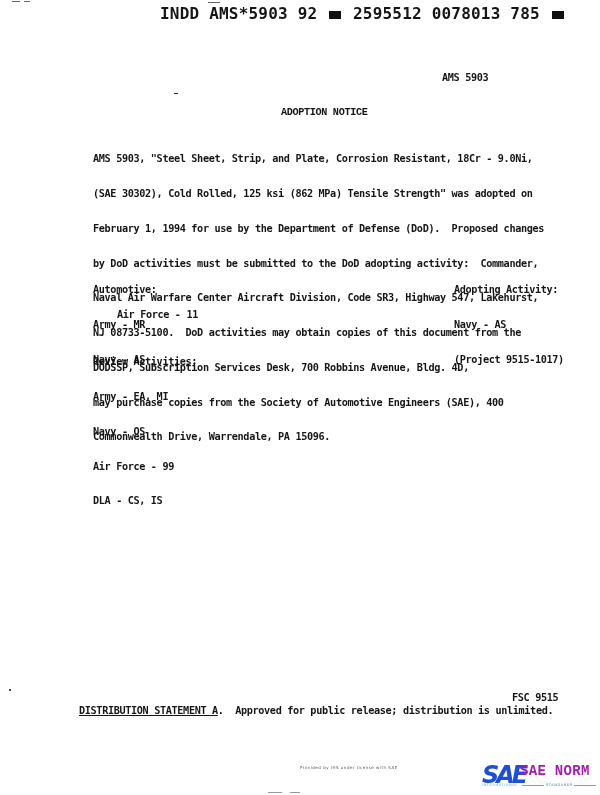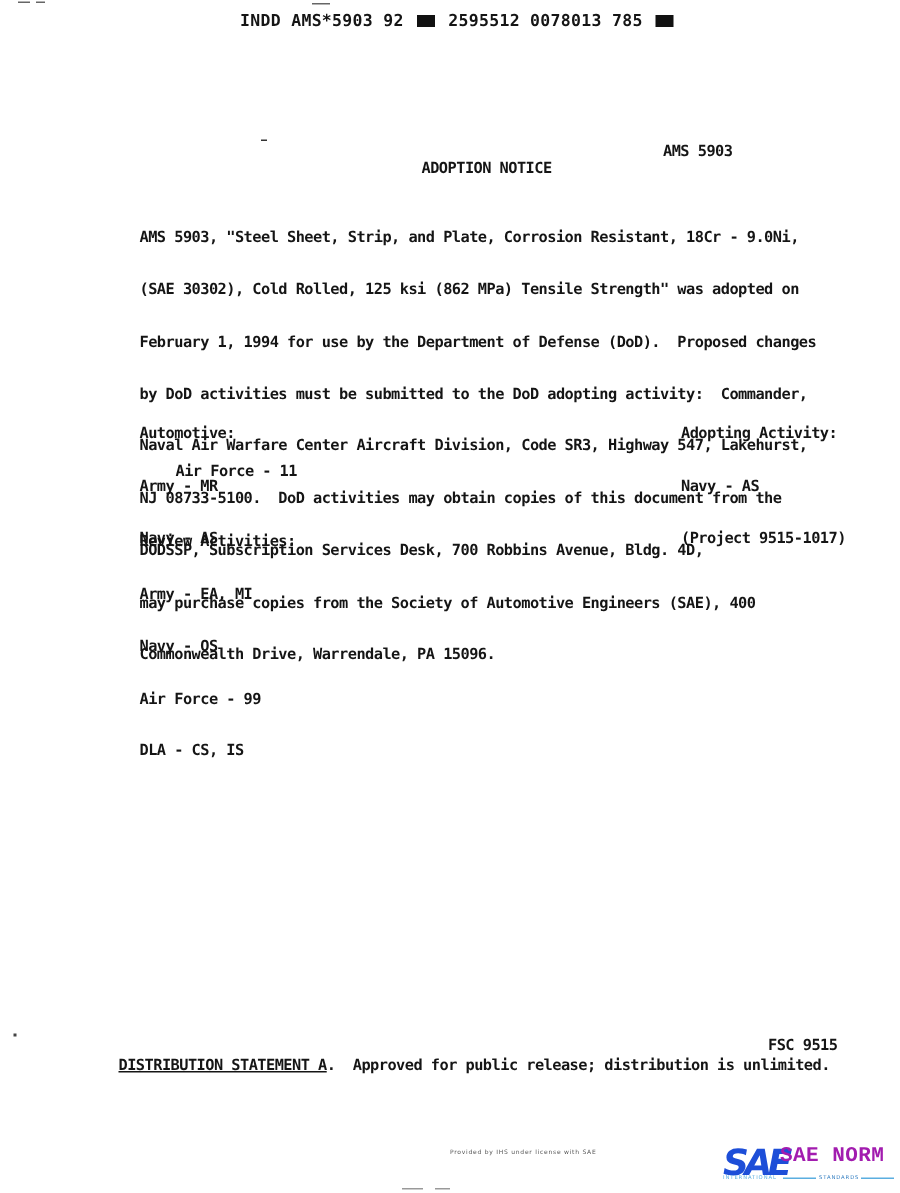--- a/index.html
+++ b/index.html
@@ -19,37 +19,37 @@
     .mono {
       font-family: "DejaVu Sans Mono", "Liberation Mono", monospace;
       font-size: 10.2px;
       line-height: 11.6px;
       letter-spacing: -0.35px;
       font-weight: bold;
       color: #151515;
     }
     .header-code {
       left: 160px; top: 8px;
-      font-size: 11px;
+      font-size: 16px;
       letter-spacing: 0.2px;
     }
     .blk {
       display: inline-block;
       width: 12px; height: 8px;
       background: #111;
       vertical-align: middle;
       margin: 0 2px;
     }
     .tickmark {
       position: absolute;
       height: 1px;
       background: #666;
     }
-    .doc-id { left: 442px; top: 72px; margin-top: 24px; }
-    .title { left: 281px; top: 107px; }
+    .doc-id { left: 442px; top: 72px; }
+    .title { left: 281px; top: 107px; font-family: Liberation Mono, monospace; }
     .para { left: 93px; top: 130px; }
     .para div { height: 11.6px; }
     .custodians { left: 93px; top: 261px; }
     .adopting { left: 443px; top: 261px; margin-left: 11px; }
     .airforce { left: 93px; top: 309px; margin-left: 24px; }
     .review { left: 93px; top: 333px; }
     .fsc { left: 512px; top: 692px; text-align: center; }
     .dist { left: 79px; top: 705px; text-align: center; }
     .ul { text-decoration: underline; }
     .footer-tiny {

